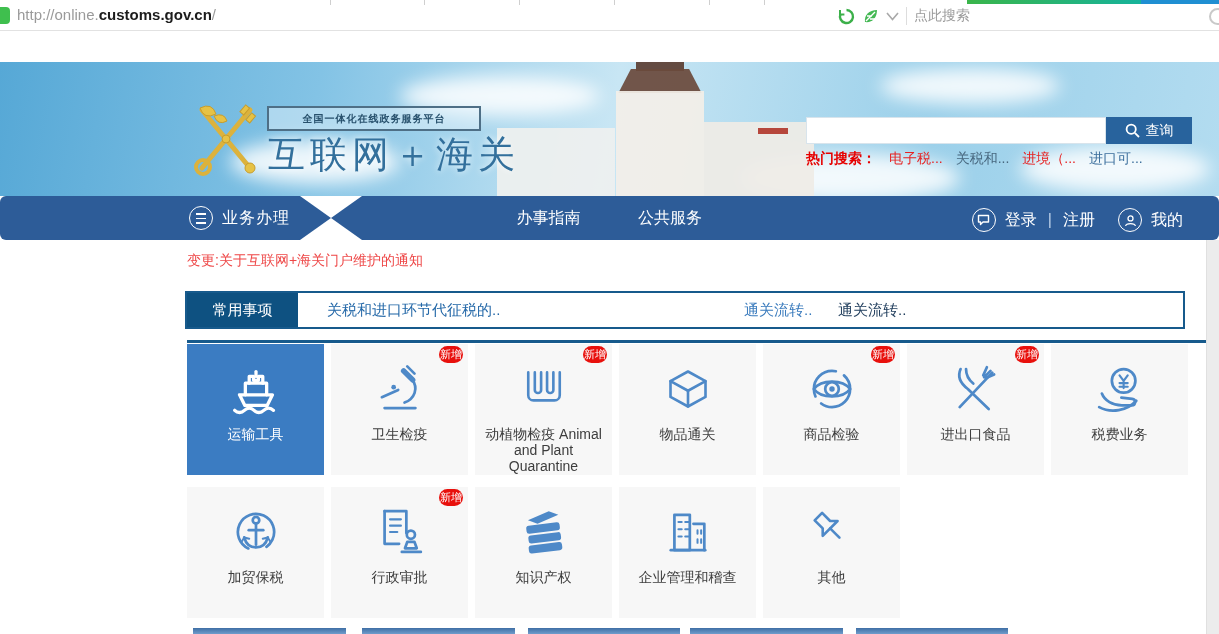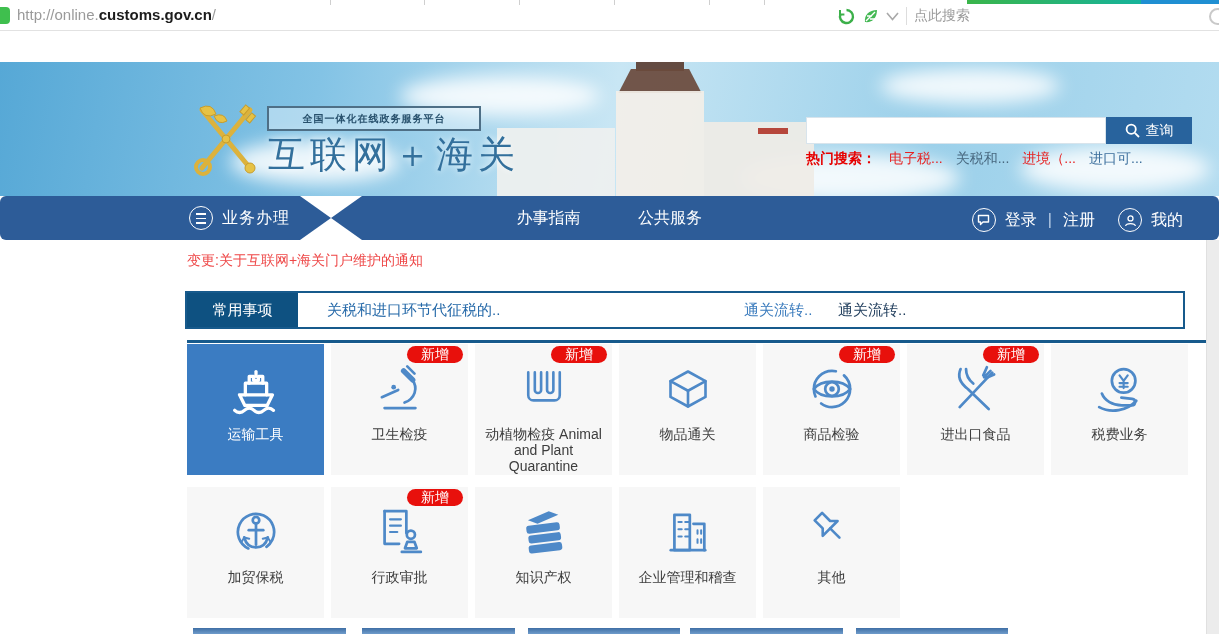--- a/index.html
+++ b/index.html
@@ -72,21 +72,21 @@
   .grid { position:absolute; left:187px; top:344px; display:grid; grid-template-columns:repeat(7,137px); grid-auto-rows:131px; column-gap:7px; row-gap:12px; }
   .cell { position:relative; background:#f7f7f7; display:flex; flex-direction:column; align-items:center; padding-top:13px; cursor:pointer; }
   .cell .icon { height:64px; display:flex; align-items:center; justify-content:center; }
   .cell svg { stroke:#4e89c8; fill:none; stroke-width:3; stroke-linecap:round; stroke-linejoin:round; }
   .cell svg .fillpart { fill:#4e89c8; stroke:none; }
   .cell .label { margin-top:5px; font-size:14px; line-height:16px; color:#3d3d3d; text-align:center; padding:0 5px; }
   .cell.active { background:#3b7cc2; }
   .cell.active svg { stroke:#fff; }
   .cell.active .label { color:#fff; }
   .cell.ghost { background:transparent; cursor:default; }
-  .badge { position:absolute; top:2px; right:5px; background:#e8100c; color:#fff; font-size:14px; line-height:15px; padding:1px 14px; border-radius:9px; }
+  .badge { position:absolute; top:2px; right:5px; background:#e8100c; color:#fff; font-size:11px; line-height:15px; padding:1px 1px; border-radius:9px; }
 
   
   .card-top { position:absolute; top:628px; height:6px; background:linear-gradient(180deg,#3f6fa5,#6f9ccb); }
   .scroll-strip { position:absolute; left:1206px; top:240px; width:13px; height:394px; background:#ececec; border-left:1px solid #e0e0e0; }
 </style>
 </head>
 <body>
 
 <div class="page">
 

